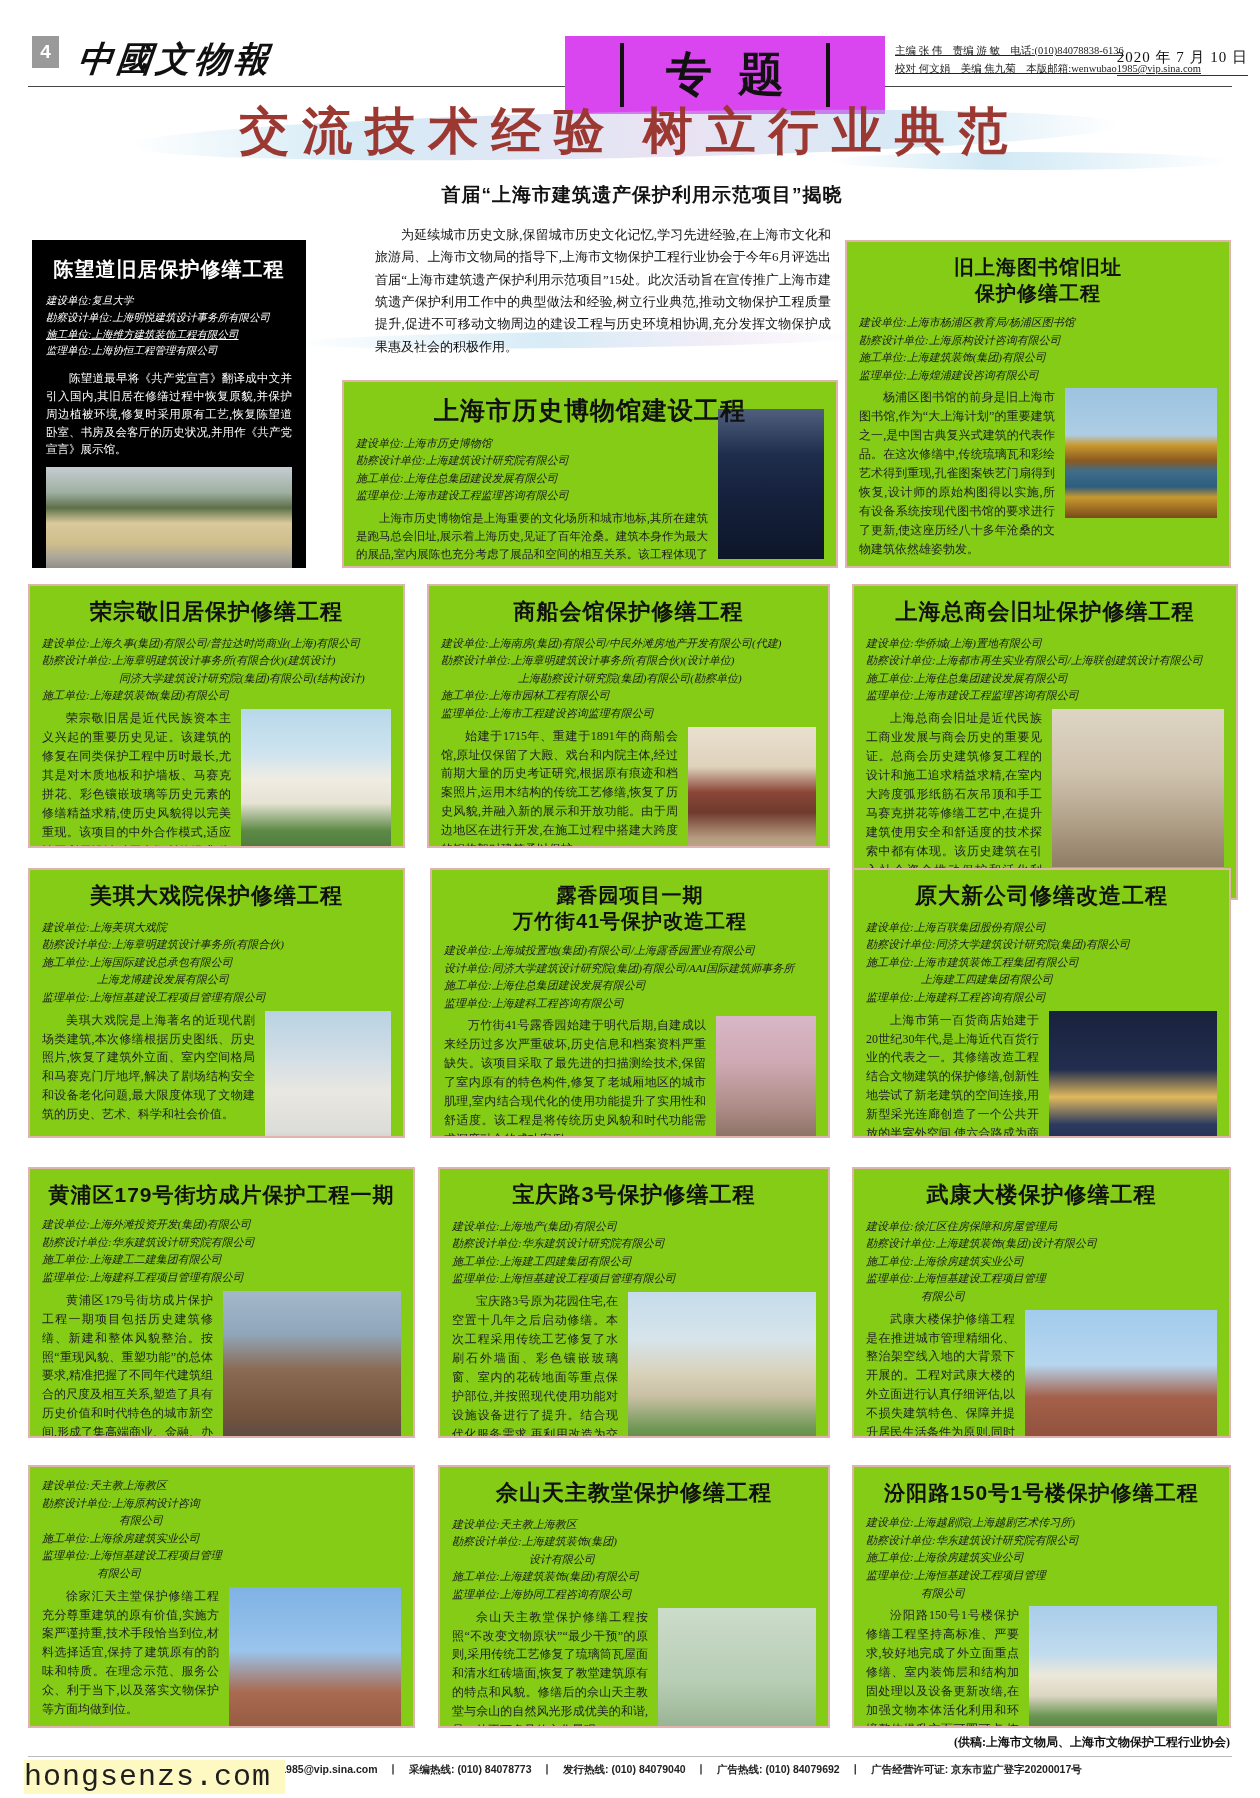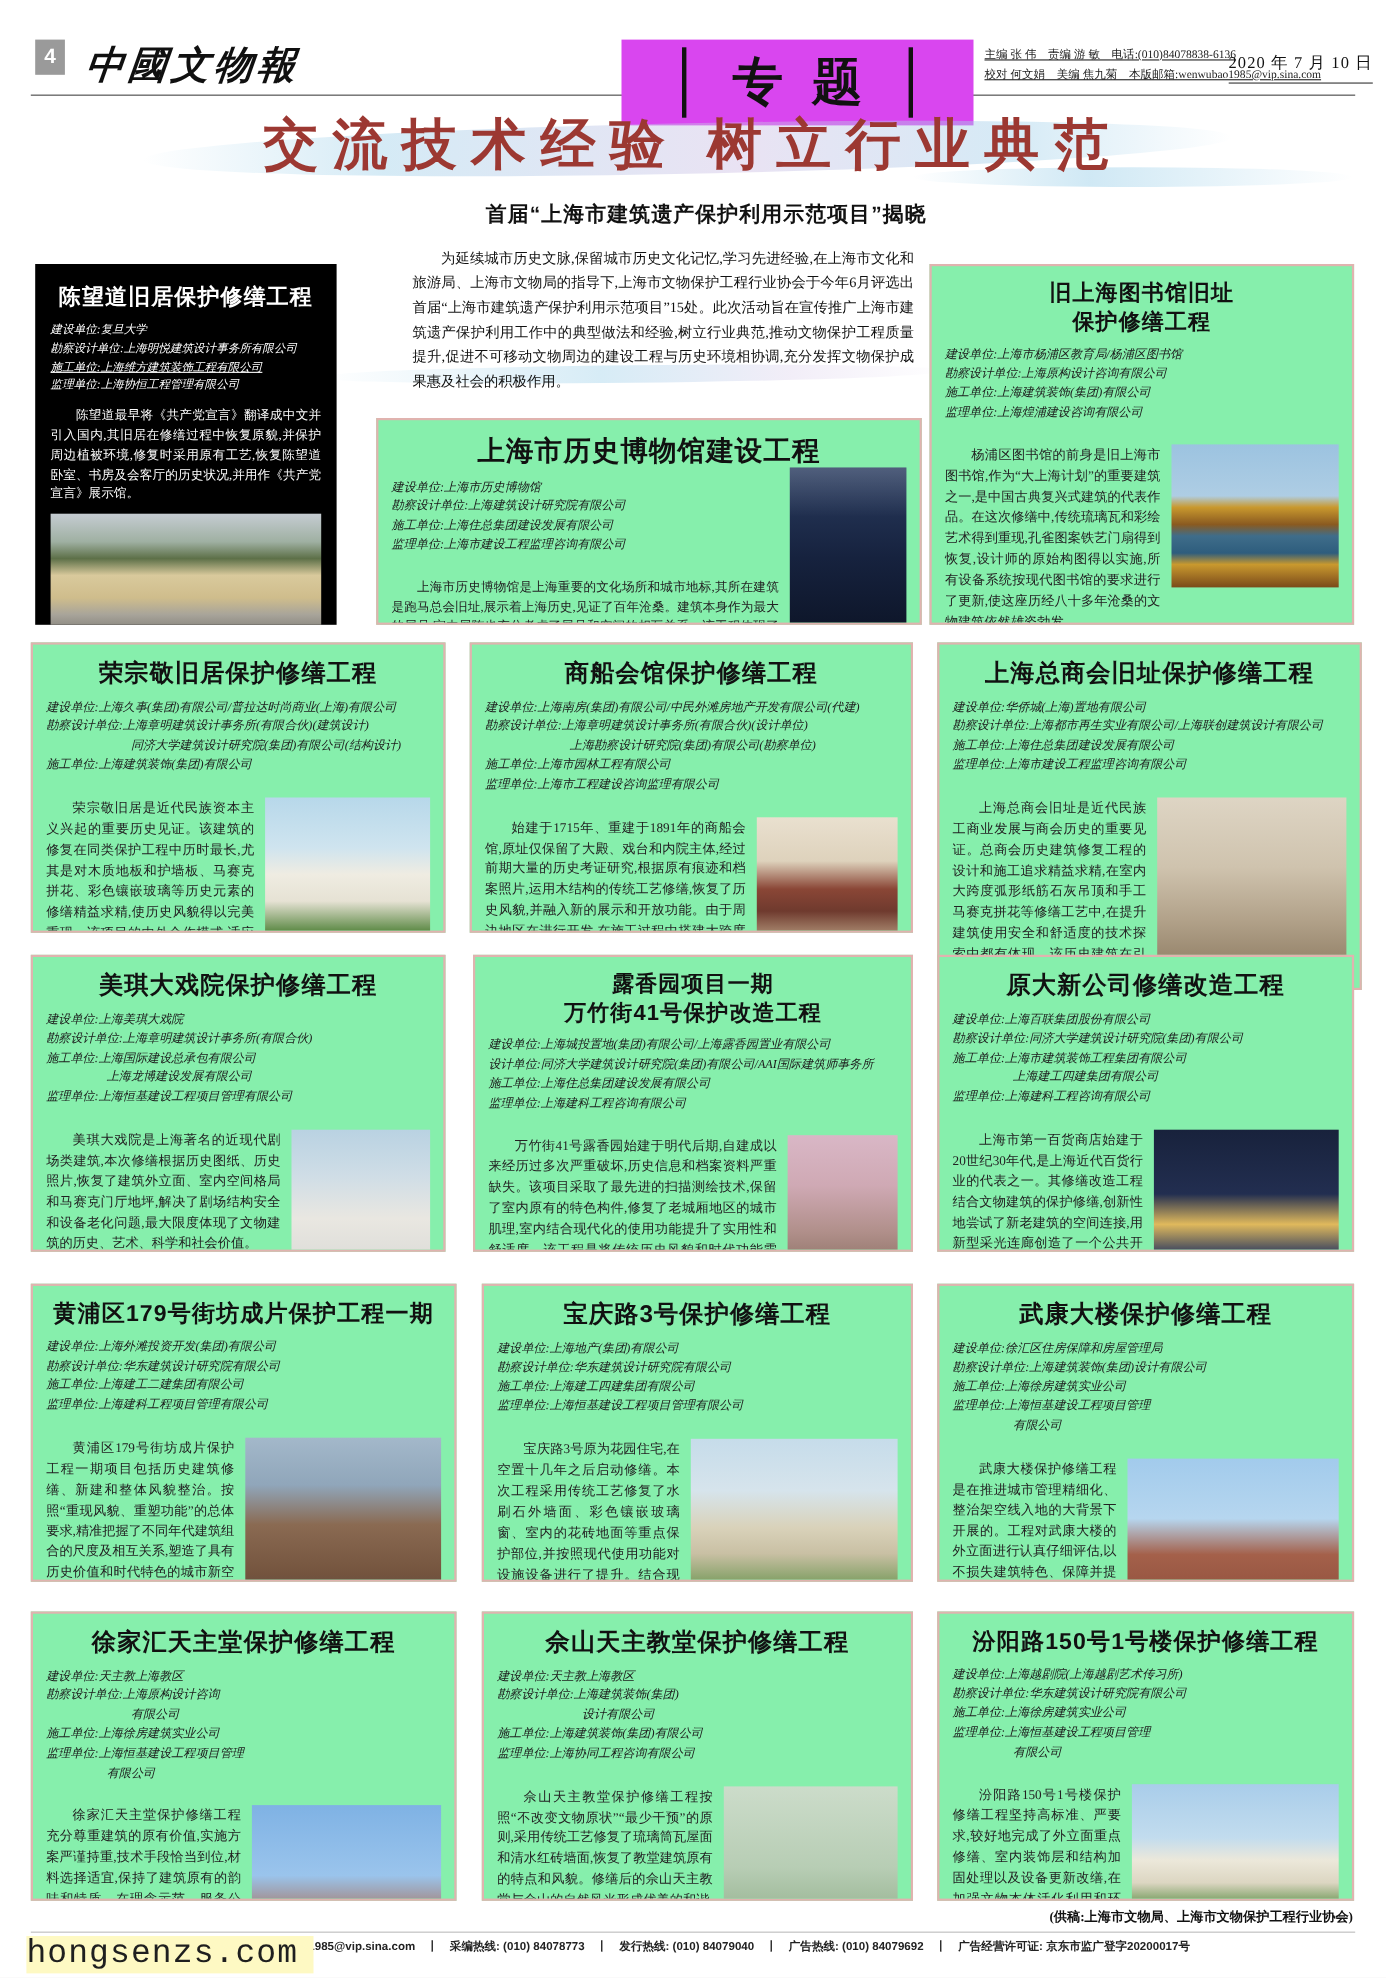--- a/index.html
+++ b/index.html
@@ -45,26 +45,26 @@
   .rp-units .u-underline{text-decoration:underline;}
   .rp-body{margin:10px 0 8px;font-size:11.5px;line-height:1.55;text-indent:2em;text-align:justify;}
   .rp-photo{width:246px;height:102px;
      background:linear-gradient(180deg,#c5ccd2 0%,#9fb0a2 25%,#5d7048 40%,#d9c99c 55%,#cfbd8c 75%,#a8a49a 90%,#8f8c84 100%);}
 
   
   .intro{position:absolute;left:375px;top:224px;width:456px;margin:0;font-size:13px;line-height:1.72;
      text-align:justify;text-indent:2em;color:#111;}
 
   
-  .card{position:absolute;background:#86efac;border:2px solid #e0b3af;box-sizing:border-box;
+  .card{position:absolute;background:#84cc16;border:2px solid #e0b3af;box-sizing:border-box;
      padding:10px 12px;overflow:hidden;}
   .card-title{margin:2px 0 8px;text-align:center;font-family:"Liberation Sans",sans-serif;font-weight:bold;
      font-size:22px;letter-spacing:1px;color:#111;white-space:pre-line;line-height:1.3;}
   .card-units{font-size:11px;line-height:1.6;font-style:italic;color:#1a1a1a;white-space:pre-line;}
-  .card-bodyw{margin-top:20px;}
+  .card-bodyw{margin-top:4px;}
   .card-photo{float:right;margin:0 0 6px 10px;}
   .card-text{margin:0;font-size:12px;line-height:1.58;text-indent:2em;text-align:justify;color:#222;}
 
   
   .card-0{left:342px;top:380px;width:496px;height:188px;}
   .card-1{left:845px;top:240px;width:386px;height:328px;}
   .card-2{left:28px; top:584px;width:377px;height:264px;}
   .card-3{left:427px;top:584px;width:403px;height:264px;}
   .card-4{left:852px;top:584px;width:386px;height:316px;}
   .card-5{left:28px; top:868px;width:377px;height:270px;}
@@ -283,21 +283,20 @@
 勘察设计单位:上海建筑装饰(集团)设计有限公司
 施工单位:上海徐房建筑实业公司
 监理单位:上海恒基建设工程项目管理
 　　　　　有限公司</div>
       <div class="card-bodyw">
         <div class="card-photo p-10"></div>
         <p class="card-text">武康大楼保护修缮工程是在推进城市管理精细化、整治架空线入地的大背景下开展的。工程对武康大楼的外立面进行认真仔细评估,以不损失建筑特色、保障并提升居民生活条件为原则,同时重现了武康大楼的历史风貌。</p>
       </div>
     </article>
       <article class="card card-11">
-      <h3 class="card-title">徐家汇天主堂保护修缮工程</h3>
       <div class="card-units">建设单位:天主教上海教区
 勘察设计单位:上海原构设计咨询
 　　　　　　　有限公司
 施工单位:上海徐房建筑实业公司
 监理单位:上海恒基建设工程项目管理
 　　　　　有限公司</div>
       <div class="card-bodyw">
         <div class="card-photo p-11"></div>
         <p class="card-text">徐家汇天主堂保护修缮工程充分尊重建筑的原有价值,实施方案严谨持重,技术手段恰当到位,材料选择适宜,保持了建筑原有的韵味和特质。在理念示范、服务公众、利于当下,以及落实文物保护等方面均做到位。</p>
       </div>

